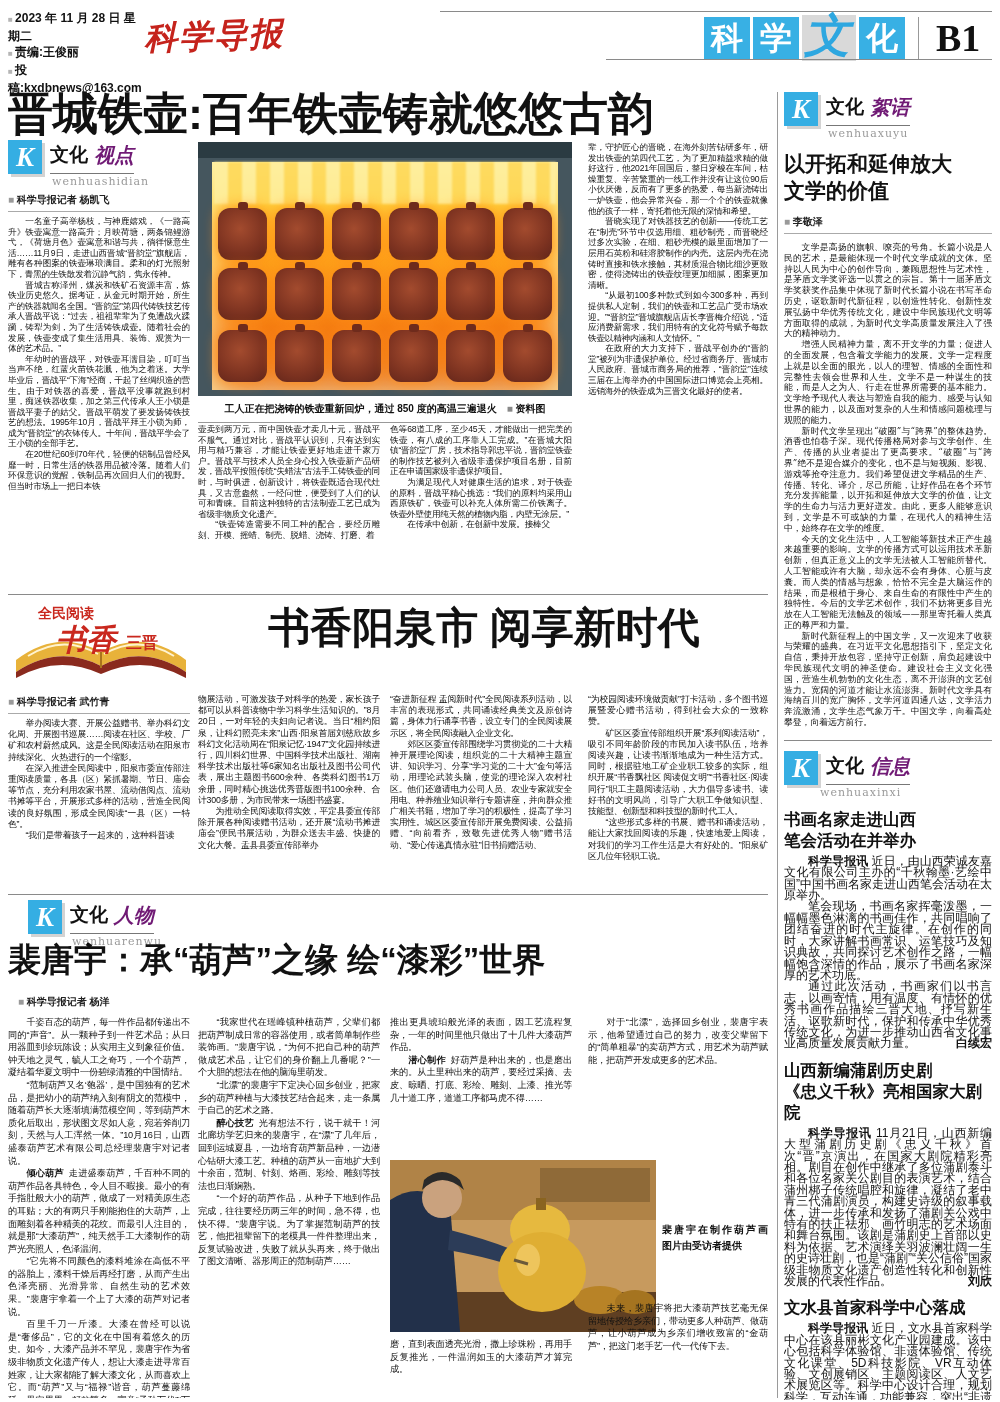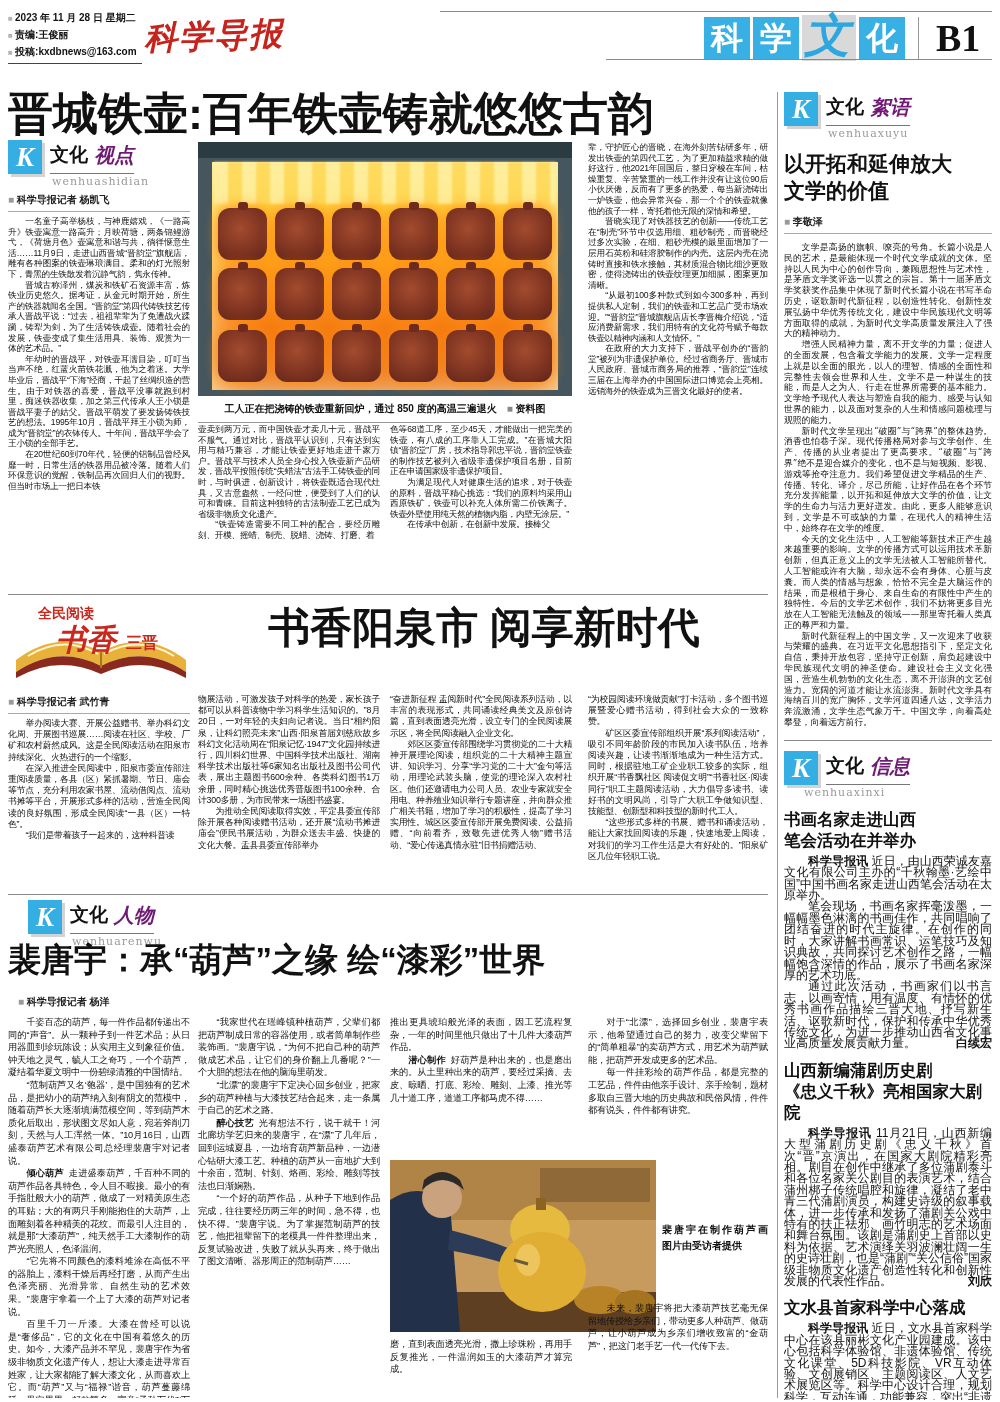--- a/index.html
+++ b/index.html
@@ -3,22 +3,22 @@
 <meta charset="utf-8">
 <style>
   html,body{margin:0;padding:0;}
   body{width:1000px;height:1402px;position:relative;background:#ffffff;
        font-family:"Liberation Sans",sans-serif;color:#111;overflow:hidden;}
   .abs{position:absolute;}
   .hline{position:absolute;height:0;border-top:1px solid #8a8a8a;}
   .vline{position:absolute;width:0;border-left:1px solid #9a9a9a;}
 
   
-  .mh-left{left:8px;top:10px;width:134px;font-size:10px;font-weight:bold;line-height:16px;
-           border-bottom:1.5px solid #444;padding-bottom:2px;}
+  .mh-left{left:8px;top:10px;width:134px;font-size:12px;font-weight:bold;line-height:16px;
+           border-bottom:1.5px solid #444;padding-bottom:12px;}
   .mh-left .row::before{content:"■ ";color:#b5b5b5;font-size:8px;}
   .mh-logo{left:144px;top:14px;font-family:"Liberation Serif",serif;font-style:italic;
            font-weight:bold;font-size:33px;color:#c5231c;letter-spacing:2px;transform:rotate(-2deg);}
   .sq-badge{left:704px;top:15px;display:flex;align-items:center;gap:3px;}
   .sq{width:46px;height:42px;background:#38b0e4;color:#fff;font-weight:bold;font-size:32px;
       text-align:center;line-height:42px;}
   .sq-wen{width:54px;height:46px;background:#d9d9d9;position:relative;}
   .sq-wen span{position:absolute;left:2px;top:-6px;color:#2ea7e0;font-family:"DejaVu Serif",serif;
       font-style:italic;font-weight:bold;font-size:46px;line-height:52px;}
   .page-no{font-family:"Liberation Serif",serif;font-weight:bold;font-size:38px;margin-left:14px;}
@@ -218,21 +218,21 @@
 <div class="col mid-body" style="left:8px;top:718px;width:182px;height:170px;">
   <p>举办阅读大赛、开展公益赠书、举办科幻文化周、开展图书巡展……阅读在社区、学校、厂矿和农村蔚然成风。这是全民阅读活动在阳泉市持续深化、火热进行的一个缩影。</p>
   <p>在深入推进全民阅读中，阳泉市委宣传部注重阅读质量，各县（区）紧抓暑期、节日、庙会等节点，充分利用农家书屋、流动借阅点、流动书摊等平台，开展形式多样的活动，营造全民阅读的良好氛围，形成全民阅读“一县（区）一特色”。</p>
   <p>“我们是带着孩子一起来的，这种科普读</p>
 </div>
 <div class="col mid-body" style="left:198px;top:694px;width:182px;height:194px;">
   <p class="cont">物展活动，可激发孩子对科学的热爱，家长孩子都可以从科普读物中学习科学生活知识的。”8月20日，一对年轻的夫妇向记者说。当日“相约阳泉，让科幻照亮未来”山西·阳泉首届刘慈欣故乡科幻文化活动周在“阳泉记忆·1947”文化园持续进行，四川科幻世界、中国科学技术出版社、湖南科学技术出版社等6家知名出版社及图书公司代表，展出主题图书600余种、各类科幻图书1万余册，同时精心挑选优秀晋版图书100余种、合计300多册，为市民带来一场图书盛宴。</p>
   <p>为推动全民阅读取得实效，平定县委宣传部除开展各种阅读赠书活动，还开展“流动书摊进庙会”便民书展活动，为群众送去丰盛、快捷的文化大餐。盂县县委宣传部举办</p>
 </div>
 <div class="col mid-body" style="left:390px;top:694px;width:182px;height:194px;">
-  <p class="cont">“奋进新征程 盂阅新时代”全民阅读系列活动，以丰富的表现形式，共同诵读经典美文及原创诗篇，直到表面透亮光滑，设立专门的全民阅读展示区，将全民阅读融入企业文化。</p>
+  <p class="cont">“奋进新征程 盂阅新时代”全民阅读系列活动，以丰富的表现形式，共同诵读经典美文及原创诗篇，身体力行诵享书香，设立专门的全民阅读展示区，将全民阅读融入企业文化。</p>
   <p>郊区区委宣传部围绕学习贯彻党的二十大精神开展理论阅读，组织党的二十大精神主题宣讲、知识学习、分享“学习党的二十大”金句等活动，用理论武装头脑，使党的理论深入农村社区。他们还邀请电力公司人员、农业专家就安全用电、种养殖业知识举行专题讲座，并向群众推广相关书籍，增加了学习的积极性，提高了学习实用性。城区区委宣传部开展免费阅读、公益捐赠、“向前看齐，致敬先进优秀人物”赠书活动、“爱心传递真情永驻”旧书捐赠活动、</p>
 </div>
 <div class="col mid-body" style="left:588px;top:694px;width:180px;height:194px;">
   <p class="cont">“为校园阅读环境做贡献”打卡活动，多个图书巡展暨爱心赠书活动，得到社会大众的一致称赞。</p>
   <p>矿区区委宣传部组织开展“系列阅读活动”，吸引不同年龄阶段的市民加入读书队伍，培养阅读兴趣，让读书渐渐地成为一种生活方式。同时，根据驻地工矿企业职工较多的实际，组织开展“书香飘社区 阅读促文明”“书香社区·阅读同行”职工主题阅读活动，大力倡导多读书、读好书的文明风尚，引导广大职工争做知识型、技能型、创新型和科技型的新时代工人。</p>
   <p>“这些形式多样的书展、赠书和诵读活动，能让大家找回阅读的乐趣，快速地爱上阅读，对我们的学习工作生活是大有好处的。”阳泉矿区几位年轻职工说。</p>
 </div>
 
 <div class="hline" style="left:8px;top:894px;width:760px;"></div>
 
@@ -286,21 +286,20 @@
     <line x1="124" y1="100" x2="138" y2="104" stroke="#6b5a3a" stroke-width="3"></line>
   </svg>
 </div>
 <div class="abs caption2">裴唐宇在制作葫芦画　图片由受访者提供</div>
 
 <div class="col btm-body" style="left:390px;top:1338px;width:182px;height:60px;">
   <p class="cont">磨，直到表面透亮光滑，撒上珍珠粉，再用手反复推光，一件温润如玉的大漆葫芦才算完成。</p>
 </div>
 <div class="col btm-body" style="left:588px;top:1016px;width:180px;height:200px;">
   <p>对于“北漂”，选择回乡创业，裴唐宇表示，他希望通过自己的努力，改变父辈留下的“简单粗暴”的卖葫芦方式，用艺术为葫芦赋能，把葫芦开发成更多的艺术品。</p>
-  <p>每一件挂彩绘的葫芦作品，都是完整的工艺品，件件由他亲手设计、亲手绘制，题材多取自三晋大地的历史典故和民俗风情，件件都有说头，件件都有讲究。</p>
 </div>
 <div class="col btm-body" style="left:588px;top:1302px;width:180px;height:96px;">
   <p>未来，裴唐宇将把大漆葫芦技艺毫无保留地传授给乡亲们，带动更多人种葫芦、做葫芦，让小葫芦成为乡亲们增收致富的“金葫芦”，把这门老手艺一代一代传下去。</p>
 </div>
 
 <div class="abs sidebar">
   <div class="badge">
     <div class="toprow">
       <span class="kbox">K</span>
       <span class="b-texts">
@@ -326,21 +325,21 @@
   <div class="s-hr"></div>
 
   <div class="badge">
     <div class="toprow">
       <span class="kbox">K</span>
       <span class="b-texts">
           <span class="b-pre">文化</span>
           <span class="b-acc">信息</span>
         </span>
     </div>
-    <div class="b-pinyin" style="margin-left:20px;">wenhuaxinxi</div>
+    <div class="b-pinyin" style="margin-left:36px;">wenhuaxinxi</div>
   </div>
 
   <div class="i-title">
     <div>书画名家走进山西</div>
       <div>笔会活动在并举办</div>
   </div>
   <div class="xinxi-body">
     <p><b class="lead">科学导报讯</b><span> 近日，由山西荣诚友嘉文化有限公司主办的“千秋翰墨·艺绘中国”中国书画名家走进山西笔会活动在太原举办。</span></p>
     <p>笔会现场，书画名家挥毫泼墨，一幅幅墨色淋漓的书画佳作，共同唱响了团结奋进的时代主旋律。在创作的同时，大家讲解书画常识、运笔技巧及知识典故，共同探讨艺术创作之路，一幅幅饱含深情的作品，展示了书画名家深厚的艺术功底。</p>
     <p class="last"><span>通过此次活动，书画家们以书言志，以画寄情，用有温度、有情怀的优秀书画作品描绘三晋大地、抒写新生活、讴歌新时代，保护和传承中华优秀传统文化，为进一步推动山西省文化事业高质量发展贡献力量。</span><b class="auth">白续宏</b></p>

